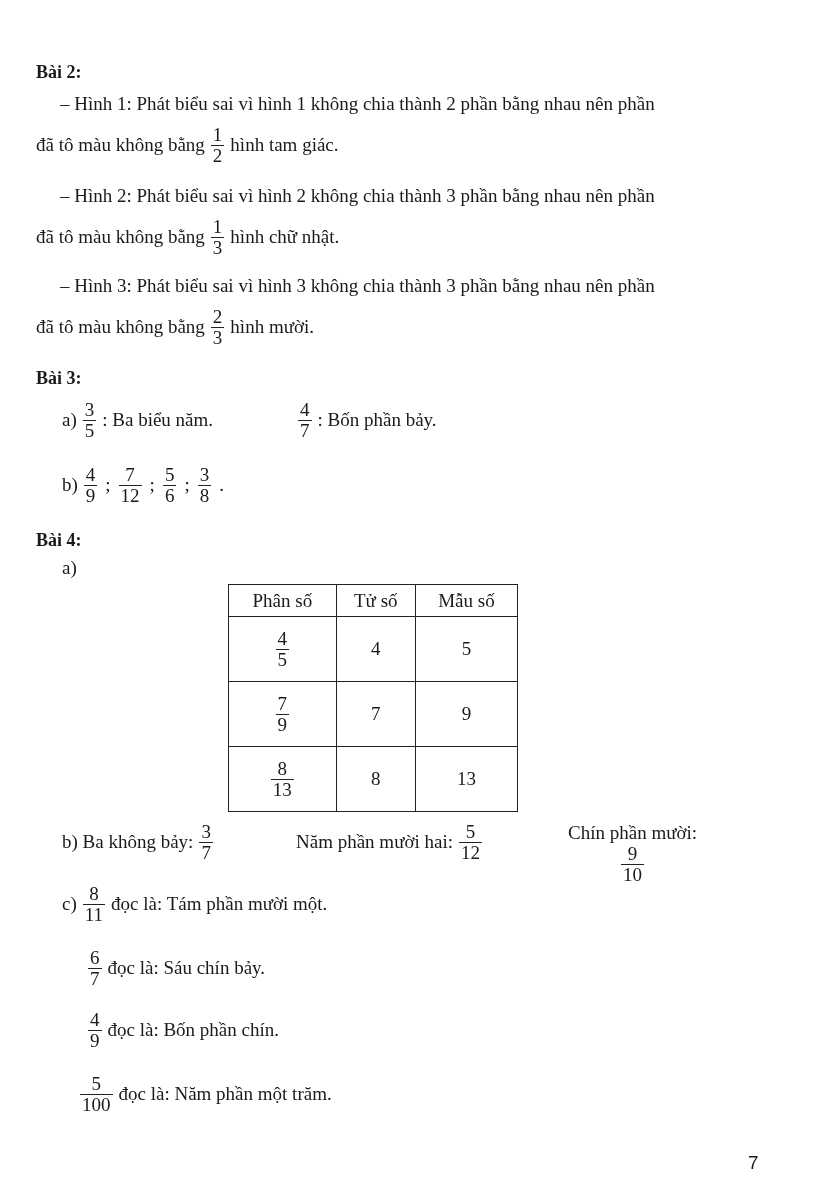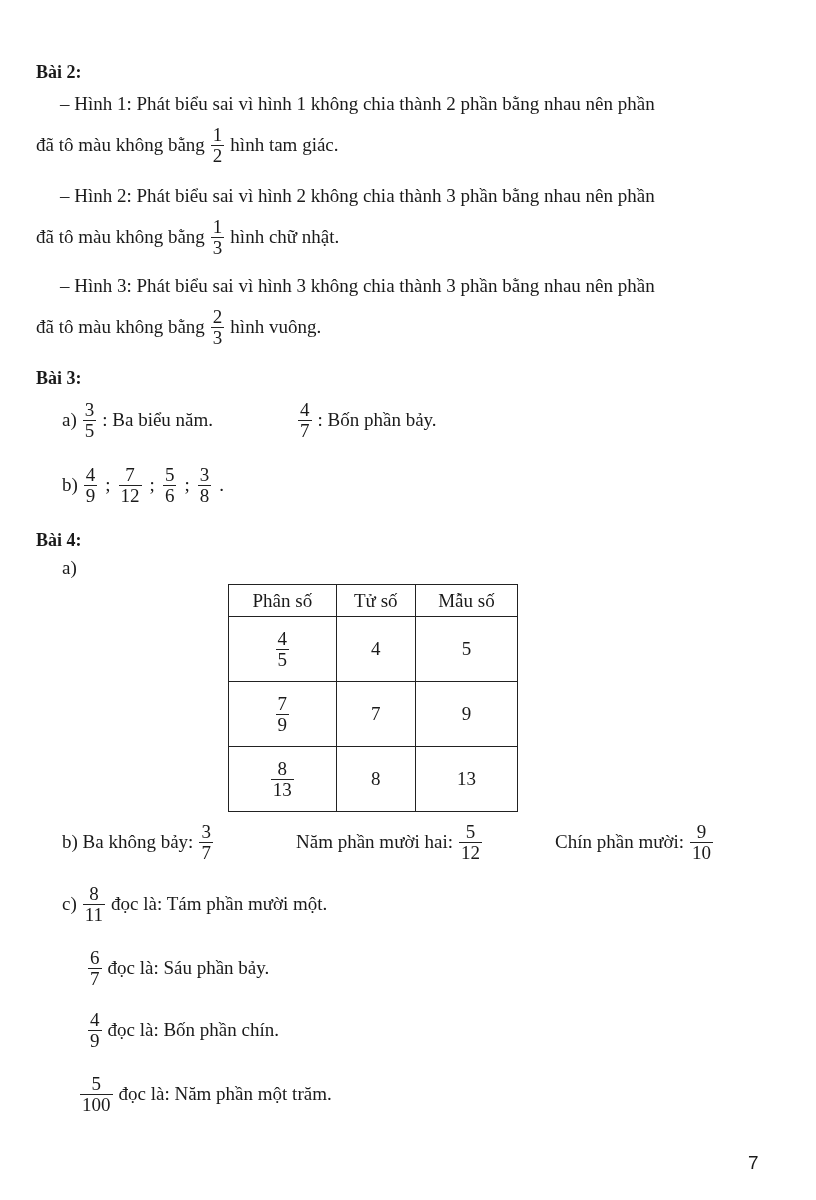--- a/index.html
+++ b/index.html
@@ -57,21 +57,21 @@
 </div>
 
 <div class="abs" style="left:60px; top:275px;">– Hình 3: Phát biểu sai vì hình 3 không chia thành 3 phần bằng nhau nên phần</div>
 <div class="abs line" style="left:36px; top:307px;">
   <span>đã tô màu không bằng</span>
   <span class="frac">
       <span class="num">2</span>
       <span class="bar"></span>
       <span class="den">3</span>
     </span>
-  <span>hình vuông.</span>
+  <span>hình mười.</span>
 </div>
 
 <div class="abs heading" style="left:36px; top:368px;">Bài 3:</div>
 
 <div class="abs line" style="left:62px; top:400px;">
   <span>a)</span>
   <span class="frac">
       <span class="num">3</span>
       <span class="bar"></span>
       <span class="den">5</span>
@@ -164,21 +164,21 @@
     </span>
 </div>
 <div class="abs line" style="left:296px; top:822px;">
   <span>Năm phần mười hai:</span>
   <span class="frac">
       <span class="num">5</span>
       <span class="bar"></span>
       <span class="den">12</span>
     </span>
 </div>
-<div class="abs line" style="left:555px; top:822px;">
+<div class="abs line" style="left:568px; top:822px;flex-direction:column;">
   <span>Chín phần mười:</span>
   <span class="frac">
       <span class="num">9</span>
       <span class="bar"></span>
       <span class="den">10</span>
     </span>
 </div>
 
 <div class="abs line" style="left:62px; top:884px;">
   <span>c)</span>
@@ -188,21 +188,21 @@
       <span class="den">11</span>
     </span>
   <span>đọc là: Tám phần mười một.</span>
 </div>
 <div class="abs line" style="left:82px; top:948px;">
   <span class="frac">
       <span class="num">6</span>
       <span class="bar"></span>
       <span class="den">7</span>
     </span>
-  <span>đọc là: Sáu phần bảy.</span>
+  <span>đọc là: Sáu chín bảy.</span>
 </div>
 <div class="abs line" style="left:82px; top:1010px;">
   <span class="frac">
       <span class="num">4</span>
       <span class="bar"></span>
       <span class="den">9</span>
     </span>
   <span>đọc là: Bốn phần chín.</span>
 </div>
 <div class="abs line" style="left:74px; top:1074px;">

